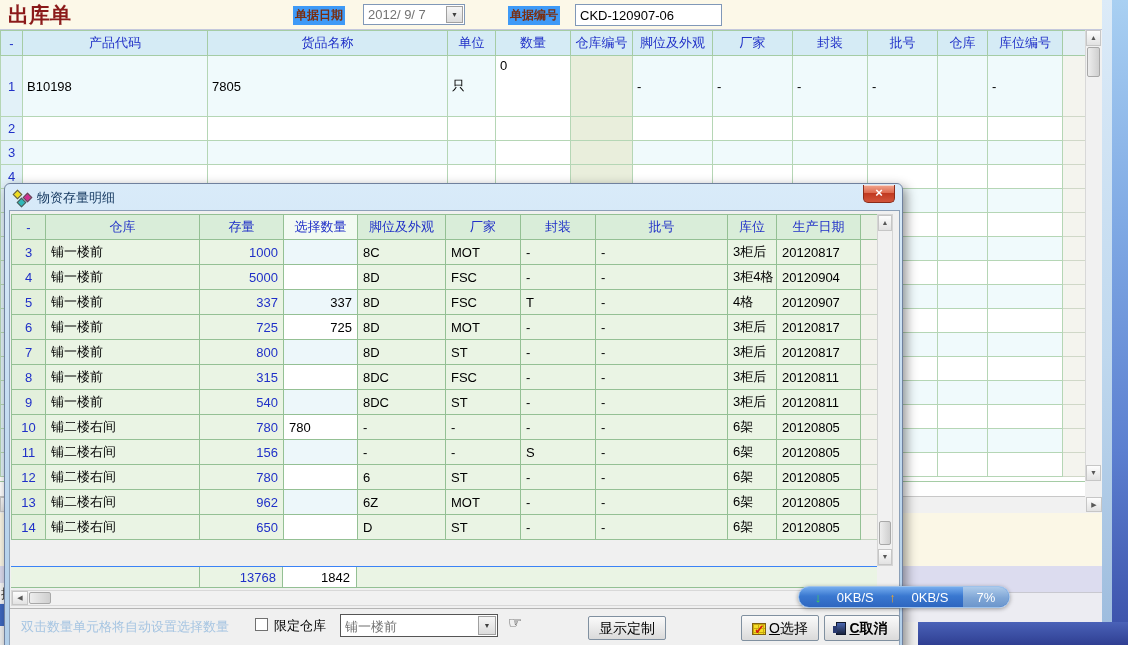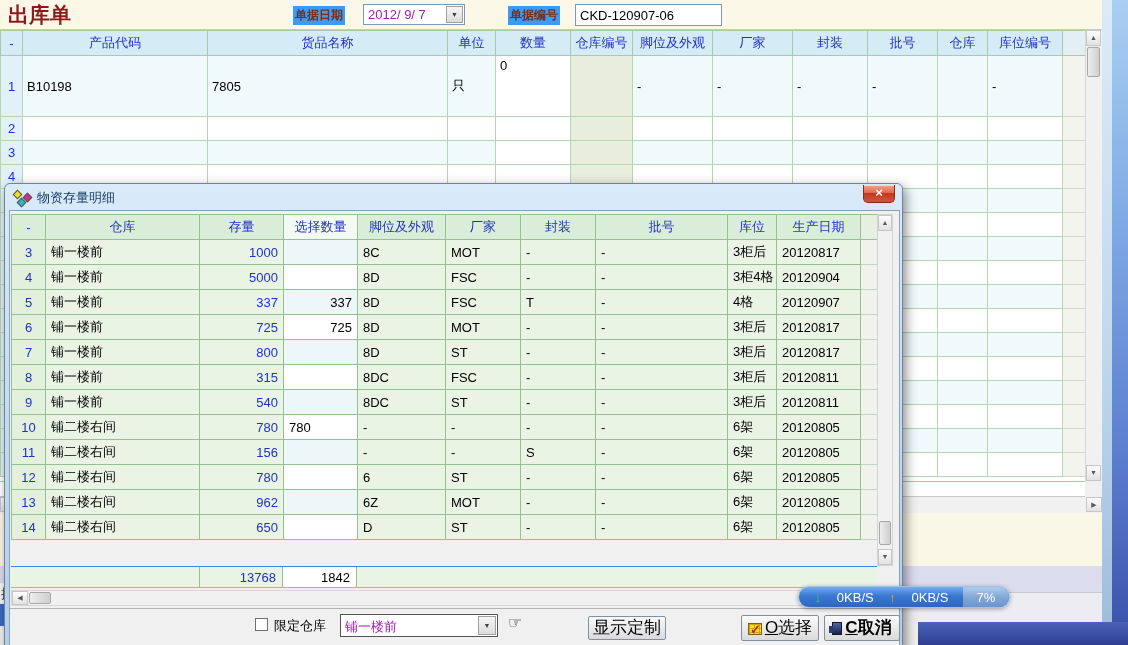--- a/index.html
+++ b/index.html
@@ -23,21 +23,21 @@
   
   .topbar { position:absolute; left:0; top:0; width:1102px; height:30px; background:#FCF8E8;
     border-bottom:1px solid #C4C8DC; z-index:2; }
   .app-title { position:absolute; left:8px; top:1px; font-size:21px; font-weight:bold; color:#8B1A1A; }
   .fld-label { position:absolute; top:6px; background:#3E9AF7; color:#7A2E10; font-weight:bold;
     font-size:12px; padding:1px 2px; }
   .lbl-date { left:293px; }
   .lbl-docno { left:508px; }
   .combo { position:absolute; background:#fff; border:1px solid #8098B8; }
   .date-combo { left:363px; top:4px; width:102px; height:21px; }
-  .combo-val { position:absolute; left:4px; top:2px; color:#a21caf; }
+  .combo-val { position:absolute; left:4px; top:2px; color:#737373; }
   .combo-btn { position:absolute; right:1px; top:1px; width:17px; height:17px;
     background:linear-gradient(180deg,#F6F6F6,#DCDCDC); border:1px solid #A0A0A0;
     font-size:7px; text-align:center; line-height:15px; color:#404040; }
   .docno { position:absolute; left:575px; top:4px; width:147px; height:22px; border:1px solid #8098B8;
     font-size:13px; padding:0 4px; font-family:"Liberation Sans",sans-serif; }
 
   
   .main-clip { position:absolute; left:0; top:30px; width:1085px; height:451px; overflow:hidden; z-index:2; background:#fff; }
   table { border-collapse:collapse; table-layout:fixed; }
   .main-table { width:1085px; }
@@ -124,21 +124,21 @@
   .dlg-bottom { position:absolute; left:0; top:397px; width:889px; height:38px; background:#F0F0F0;
     border-top:1px solid #B4B4B4; }
   .dlg-hint { position:absolute; left:11px; top:9px; color:#A6C5E2; font-size:13px; }
   .chk { position:absolute; left:245px; top:9px; width:13px; height:13px; background:#fff; border:1px solid #707070; }
   .chk-label { position:absolute; left:264px; top:8px; color:#000; }
   .wh-select { position:absolute; left:330px; top:5px; width:158px; height:23px; background:#fff; border:1px solid #555; }
   .wh-select .combo-val { top:3px; }
   .wh-select .combo-btn { right:1px; top:1px; width:18px; height:19px; line-height:17px; }
   .hand-icon { position:absolute; left:498px; top:4px; font-size:16px; color:#111; }
   .btn { position:absolute; background:linear-gradient(180deg,#FAFAFA,#ECECEC 45%,#DADADA);
-    border:1px solid #8090A0; text-align:center; font-size:17px; color:#000; border-radius:2px;
+    border:1px solid #8090A0; text-align:center; font-size:14px; color:#000; border-radius:2px;
     line-height:22px; cursor:default; }
   .btn-display { left:578px; top:7px; width:78px; height:24px; }
   .btn-select  { left:731px; top:6px; width:78px; height:26px; line-height:24px; }
   .btn-cancel  { left:814px; top:6px; width:76px; height:26px; line-height:24px;font-weight:bold; }
   .u { text-decoration:underline; }
   .icon-grid { display:inline-block; position:relative; width:14px; height:12px; background:#F6DE24;
     border:1px solid #806010; vertical-align:-2px; margin-right:3px;
     background-image:linear-gradient(#C8A810 1px,transparent 1px),linear-gradient(90deg,#C8A810 1px,transparent 1px);
     background-size:5px 4px; }
   .icon-grid::after { content:"✓"; position:absolute; left:1px; top:-6px; color:#D41E10; font-weight:bold; font-size:13px; }
@@ -679,20 +679,21 @@
       <div class="sbtrack dlg-vscroll">
         <div class="sb-btn up g-up"></div>
         <div class="sb-thumb"></div>
         <div class="sb-btn down g-down"></div>
       </div>
       <div class="sbtrack dlg-hscroll">
         <div class="sb-btn lf g-left"></div>
         <div class="sb-thumb"></div>
       </div>
       <div class="dlg-bottom">
+        <span class="dlg-hint">双击数量单元格将自动设置选择数量</span>
         <div class="chk"></div>
         <span class="chk-label">限定仓库</span>
         <div class="combo wh-select">
           <span class="combo-val">铺一楼前</span>
           <span class="combo-btn">▼</span>
         </div>
         <span class="hand-icon">☞</span>
         <div class="btn btn-display">显示定制</div>
         <div class="btn btn-select"><span class="icon-grid"></span><span class="u">O</span><span>选择</span></div>
         <div class="btn btn-cancel"><span class="icon-exit"></span><span class="u">C</span><span>取消</span></div>

